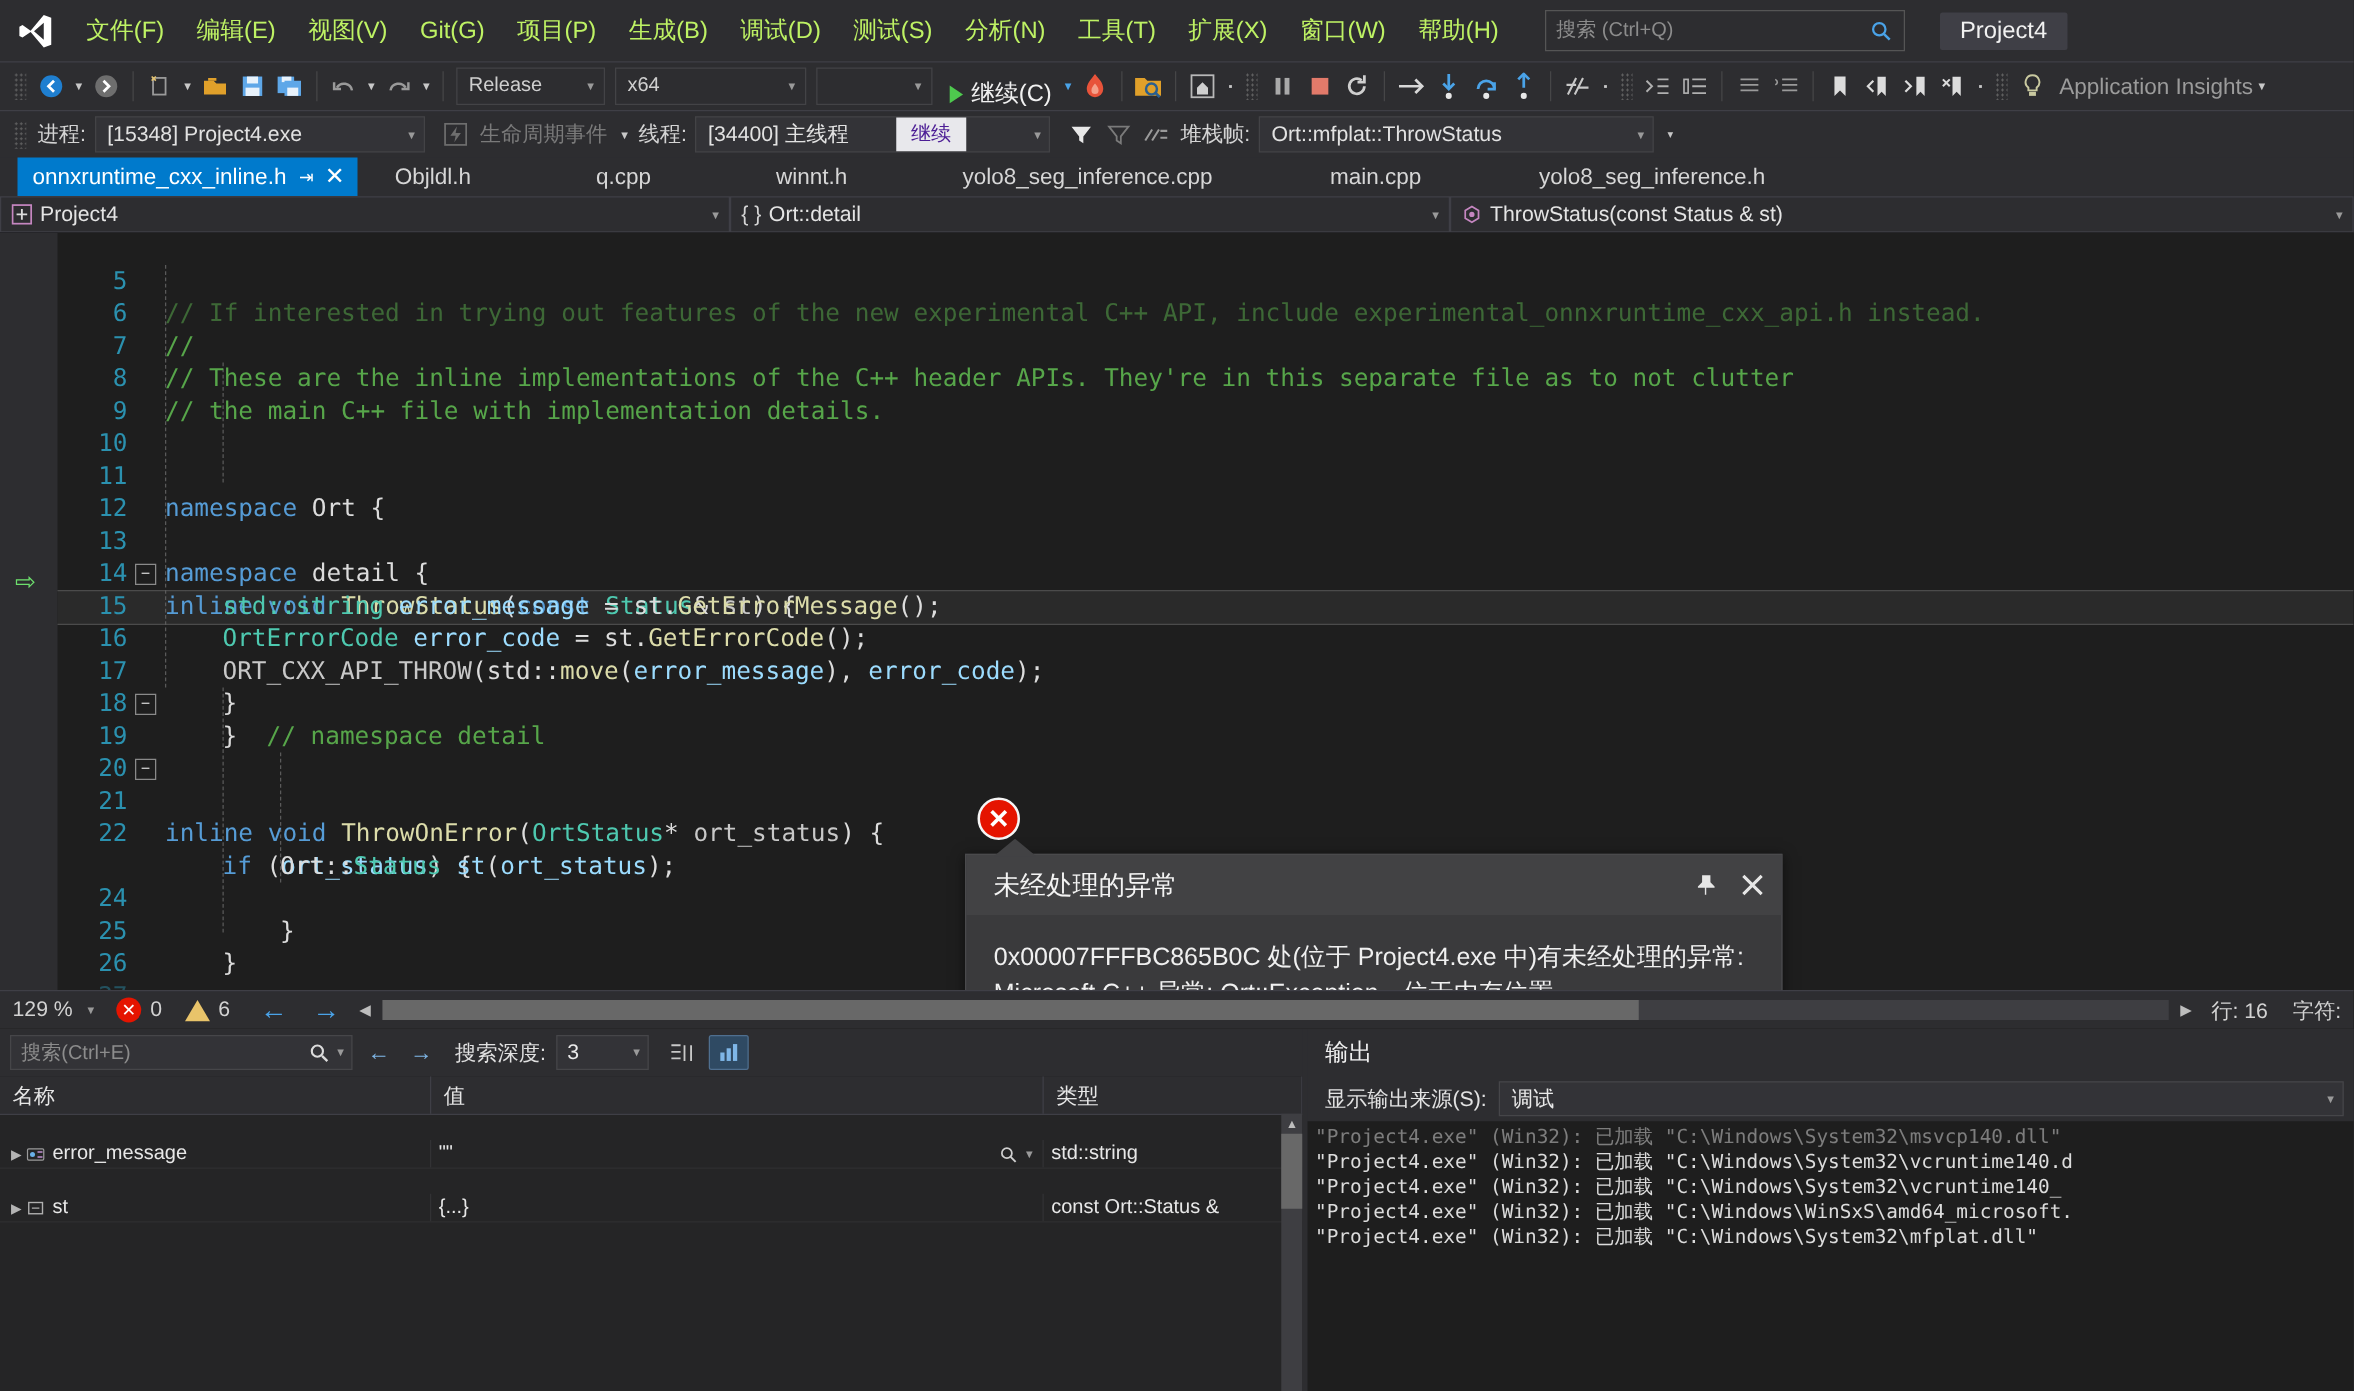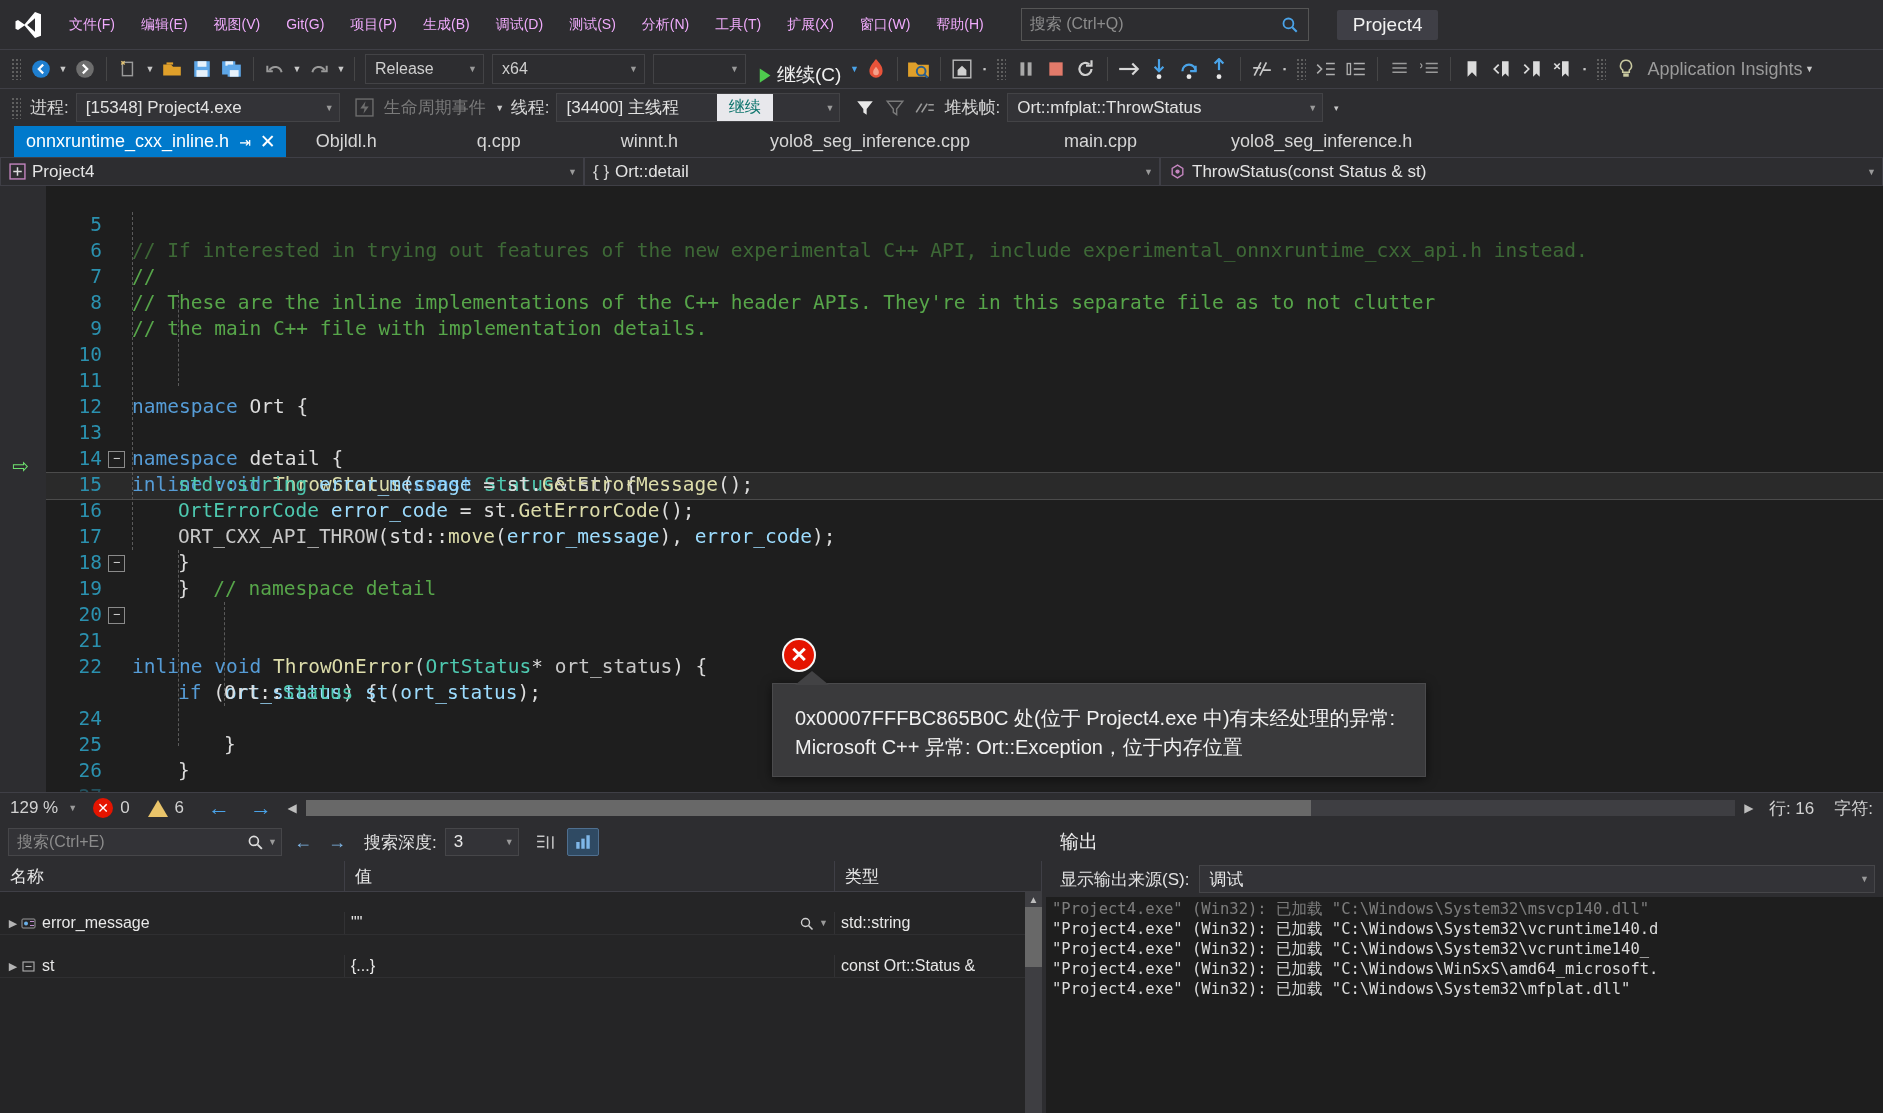--- a/index.html
+++ b/index.html
@@ -3,21 +3,21 @@
 <meta charset="utf-8">
 <style>
   html,body{margin:0;padding:0;background:#1e1e1e;}
   body{width:1883px;height:1113px;overflow:hidden;font-family:"Liberation Sans","DejaVu Sans",sans-serif;color:#f1f1f1;}
   .app{width:1883px;height:1113px;display:flex;flex-direction:column;background:#2d2d30;position:relative;}
 
   
   .menubar{height:49px;background:#2d2d30;display:flex;align-items:center;flex:0 0 auto;}
   .vs-logo{width:56px;height:49px;display:flex;align-items:center;justify-content:center;}
   .vs-logo svg{width:32px;height:32px;}
-  .menu-item{padding:0 13px;font-size:14px;color:#f0abfc;line-height:49px;height:49px;cursor:default;white-space:nowrap;}
+  .menu-item{padding:0 13px;font-size:19px;color:#bef264;line-height:49px;height:49px;cursor:default;white-space:nowrap;}
   .search-box{margin-left:24px;width:270px;height:31px;background:#2d2d30;border:1px solid #555;display:flex;align-items:center;padding:0 8px;}
   .search-box .ph{flex:1;color:#8c8c8c;font-size:16px;}
   .search-box .mag{width:20px;height:20px;display:flex;align-items:center;justify-content:center;}
   .proj-chip{margin-left:28px;font-size:19px;color:#f1f1f1;padding:4px 16px;background:#3f3f46;border-radius:2px;}
 
   
   .toolbar{height:38px;background:#2d2d30;display:flex;align-items:center;border-top:1px solid #3f3f46;flex:0 0 auto;padding-left:6px;}
   .grip{width:10px;height:22px;margin:0 5px;background-image:radial-gradient(#6b6b6b 1px, transparent 1px);background-size:4px 4px;opacity:.8;}
   .tb-btn{width:30px;height:30px;display:flex;align-items:center;justify-content:center;border-radius:2px;}
   .tb-caret{width:14px;height:30px;display:flex;align-items:center;justify-content:center;color:#c8c8c8;font-size:9px;}
@@ -28,21 +28,21 @@
   .run-btn{display:flex;align-items:center;height:30px;padding:0 6px;border-radius:2px;margin-top:12px;}
   .run-label{font-size:19px;color:#f1f1f1;margin-left:4px;white-space:nowrap;}
   .ai-text{font-size:18px;color:#9b9b9b;margin-left:6px;white-space:nowrap;}
 
   
   .debugbar{height:37px;background:#2d2d30;display:flex;align-items:center;border-top:1px solid #3f3f46;flex:0 0 auto;padding-left:6px;}
   .dlabel{font-size:17px;color:#d4d4d4;margin:0 7px 0 4px;white-space:nowrap;}
   .dlabel.dim{color:#7a7a7a;}
   .dcombo{height:27px;border:1px solid #434346;background:#333337;display:flex;align-items:center;padding:0 5px 0 9px;color:#e2e2e2;font-size:17px;text-align:center;}
   .dcombo .cc{margin-left:auto;padding-left:10px;font-size:9px;color:#9a9a9a;}
-  .cont-chip{height:27px;background:#e8e8ec;color:#0f766e;font-size:16px;display:flex;align-items:center;justify-content:center;padding:0 12px;}
+  .cont-chip{height:27px;background:#e8e8ec;color:#4c1d95;font-size:16px;display:flex;align-items:center;justify-content:center;padding:0 12px;}
 
   
   .tabstrip{height:31px;background:#2d2d30;display:flex;align-items:flex-end;flex:0 0 auto;padding-left:14px;}
   .tab{height:31px;display:flex;align-items:center;padding:0 10px 0 12px;font-size:18px;color:#d6d6d6;white-space:nowrap;}
   .tab.active{background:#007acc;color:#ffffff;}
   .tab .pin{margin-left:10px;font-size:14px;color:#ffffff;}
   .tab .x{margin-left:9px;font-size:19px;line-height:1;color:#ffffff;}
 
   
   .navbar{height:29px;background:#2d2d30;display:flex;align-items:stretch;flex:0 0 auto;}
@@ -588,20 +588,35 @@
           
           
         </div>
 
       </div>
 
       <div class="brkx" style="left:782px;top:452px">✕</div>
 
       <div class="exc">
         <div class="exc-tip"></div>
+        <div class="exc-head">
+          <div class="exc-title">未经处理的异常</div>
+          <div class="exc-actions">
+            <div class="exc-pin">
+              <svg width="20" height="20" viewBox="0 0 18 18">
+                  <path d="M6 2h6v5l3 3v1H9v5H8v-5H3v-1l3-3z" fill="#e6e6e6"></path>
+                </svg>
+            </div>
+            <div class="exc-close">
+              <svg width="22" height="22" viewBox="0 0 18 18">
+                  <path d="M3 3l12 12M15 3L3 15" stroke="#e6e6e6" stroke-width="2"></path>
+                </svg>
+            </div>
+          </div>
+        </div>
         <div class="exc-body">
           <div class="exc-msg">0x00007FFFBC865B0C 处(位于 Project4.exe 中)有未经处理的异常:</div>
           <div class="exc-msg">Microsoft C++ 异常: Ort::Exception，位于内存位置</div>
 
         </div>
 
       </div>
     </div>
 
     <div class="ed-status">

